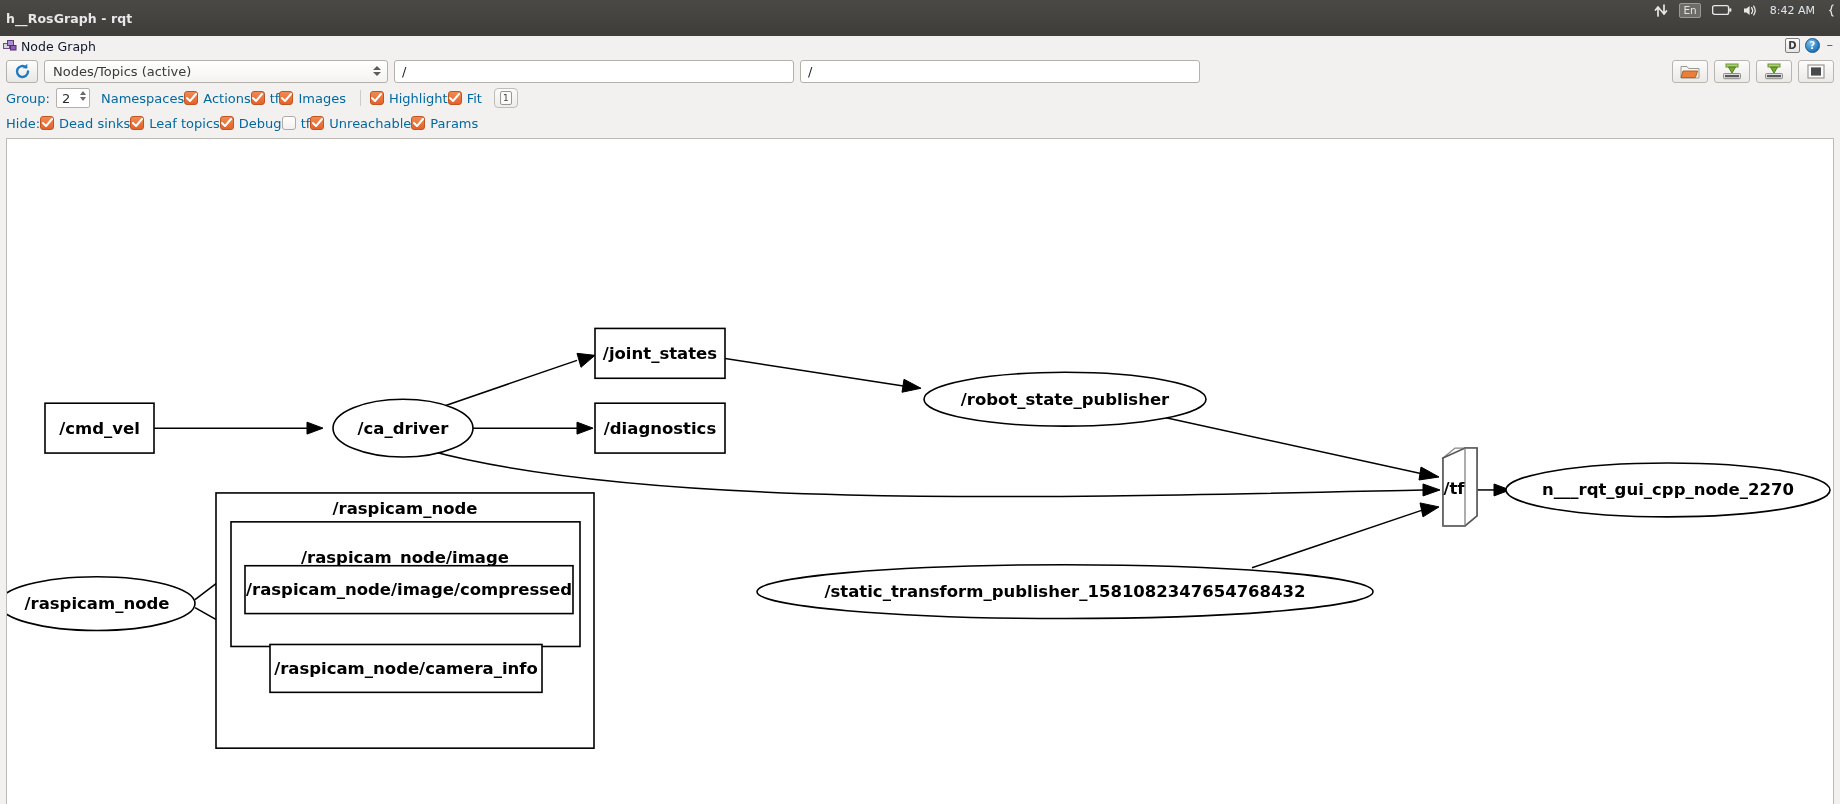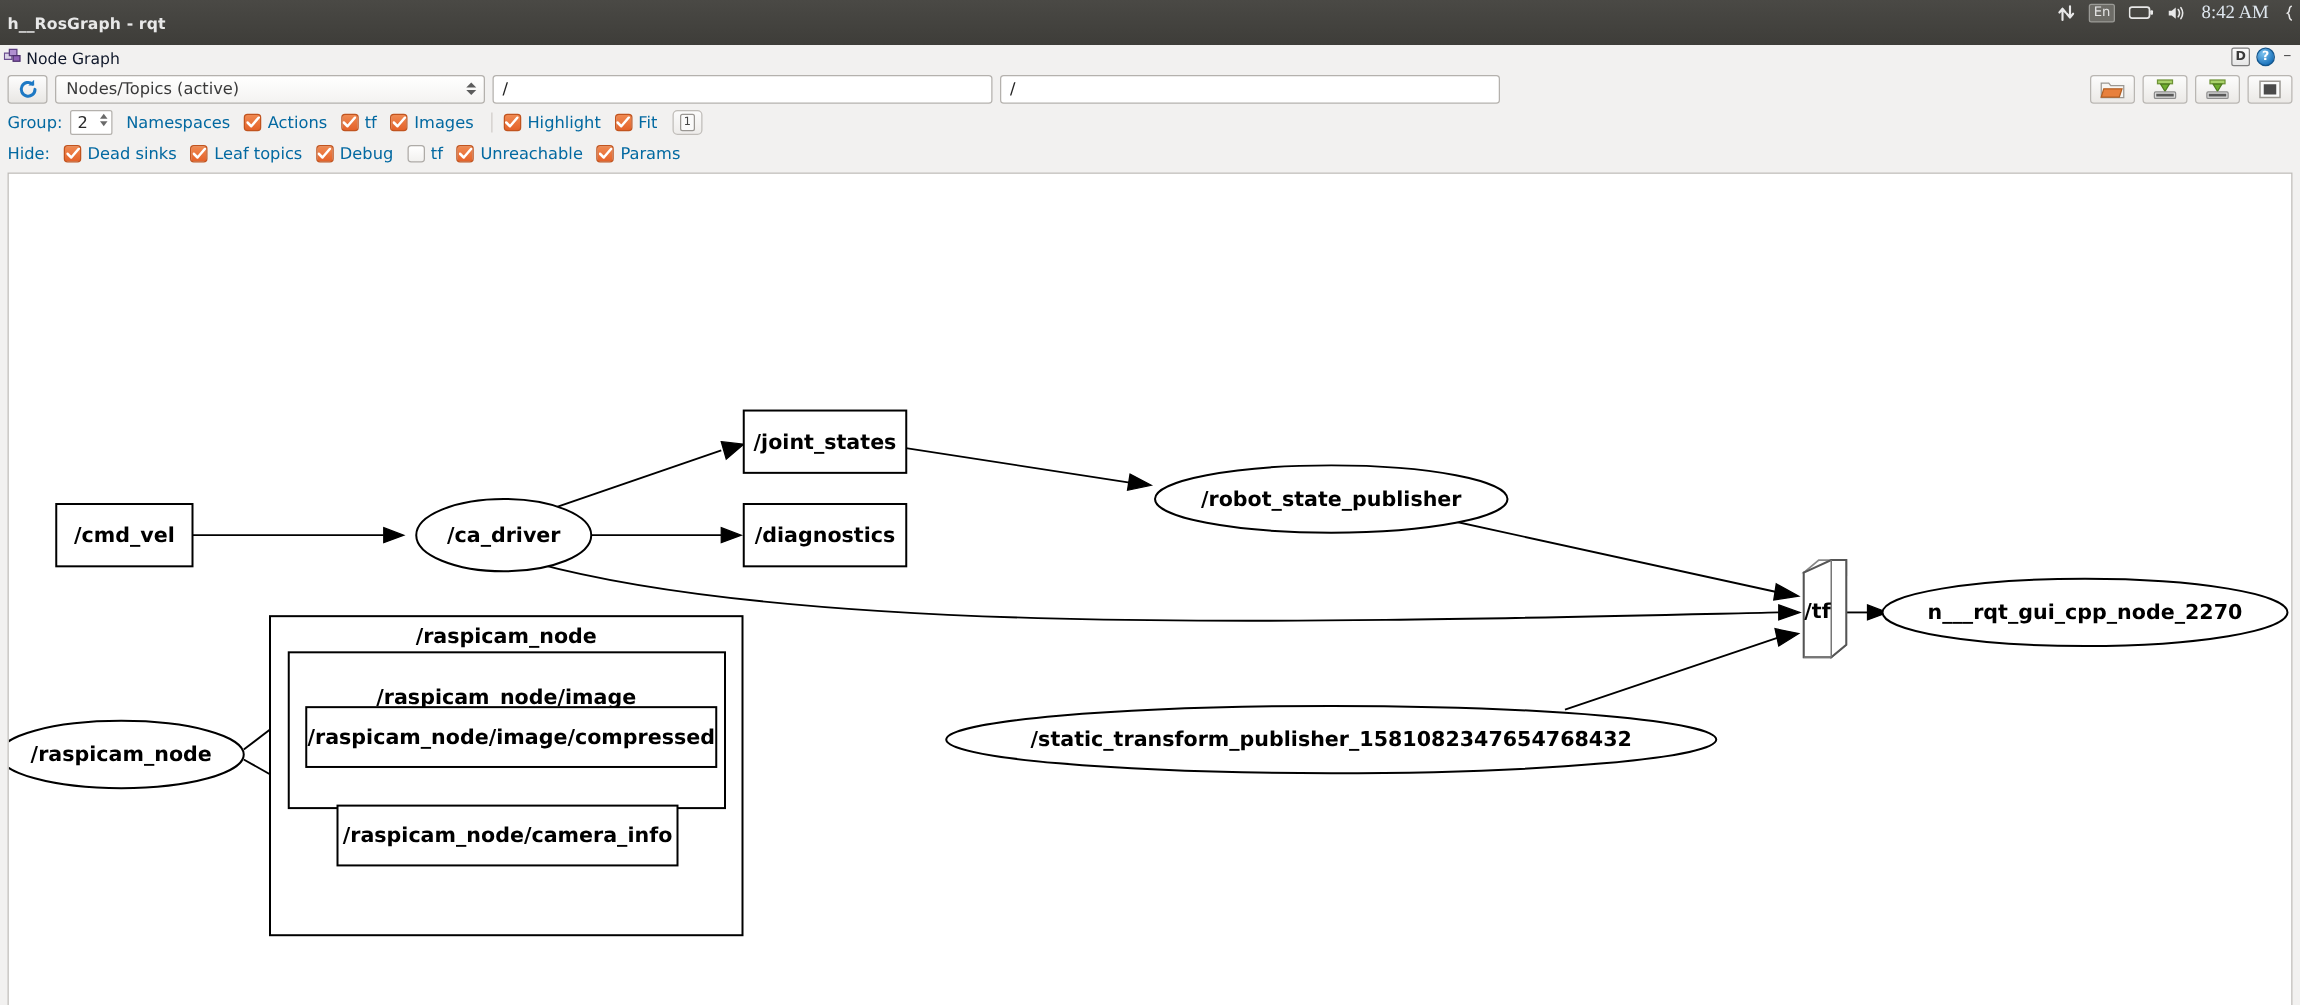--- a/index.html
+++ b/index.html
@@ -14,21 +14,21 @@
   #top-panel {
     height:36px; width:100%;
     background:linear-gradient(#4a4945,#3e3d39);
     display:flex; align-items:center;
     color:#e8e8e8; font-size:12.5px;
     position:relative;
   }
   #top-panel .win-title { font-weight:bold; padding-left:6px; letter-spacing:.1px; }
   #tray { position:absolute; right:4px; top:0; height:20px; display:flex; align-items:center; gap:11px; }
   #tray .tray-icon { display:flex; align-items:center; color:#e3e3e3; }
-  #tray .clock { color:#dfe7ef; font-size:15px;font-family:Liberation Serif, serif; }
+  #tray .clock { color:#dfe7ef; font-size:11px; }
 
   
   #plugin-bar {
     height:20px; background:#f2f1f0;
     display:flex; align-items:center; padding-left:3px;
     border-bottom:0; position:relative;
   }
   #plugin-bar .plugin-title { font-size:12.5px; color:#0f172a; margin-left:4px; }
   #plugin-bar-right { position:absolute; right:5px; top:1px; display:flex; align-items:center; gap:4px; }
   .dock-btn { width:16px; height:16px; display:flex; align-items:center; justify-content:center; }
@@ -87,21 +87,21 @@
   .grp-label { margin-right:6px; }
 
   .spinbox {
     width:34px;height:20px;border:1px solid #b4b1ad;border-radius:2px;background:#fff;
     display:flex;align-items:center;padding-left:5px;font-size:13px;position:relative;margin-right:3px;
   }
   .spinbox .sp-arrows { position:absolute; right:3px; top:2px; display:flex; flex-direction:column; gap:2px; }
   .sp-up { width:0;height:0;border-left:3px solid transparent;border-right:3px solid transparent;border-bottom:4px solid #6a6a6a; }
   .sp-dn { width:0;height:0;border-left:3px solid transparent;border-right:3px solid transparent;border-top:4px solid #6a6a6a; }
 
-  .chk-item { display:flex; align-items:center; gap:5px; margin-left:11px; white-space:nowrap; }
+  .chk-item { display:flex; align-items:center; gap:5px; white-space:nowrap; }
   .cb {
     width:14px;height:14px;border-radius:3px;flex:none;
     display:flex;align-items:center;justify-content:center;
   }
   .cb.on  { background:linear-gradient(#f08a52,#e4622a); border:1px solid #c1541f; }
   .cb.off { background:linear-gradient(#ffffff,#f2f1ef); border:1px solid #aeaba7; }
   .cb.on svg { display:block; }
 
   .vsep { width:1px; height:16px; background:#cfccc8; margin:0 9px 0 14px; }
 

